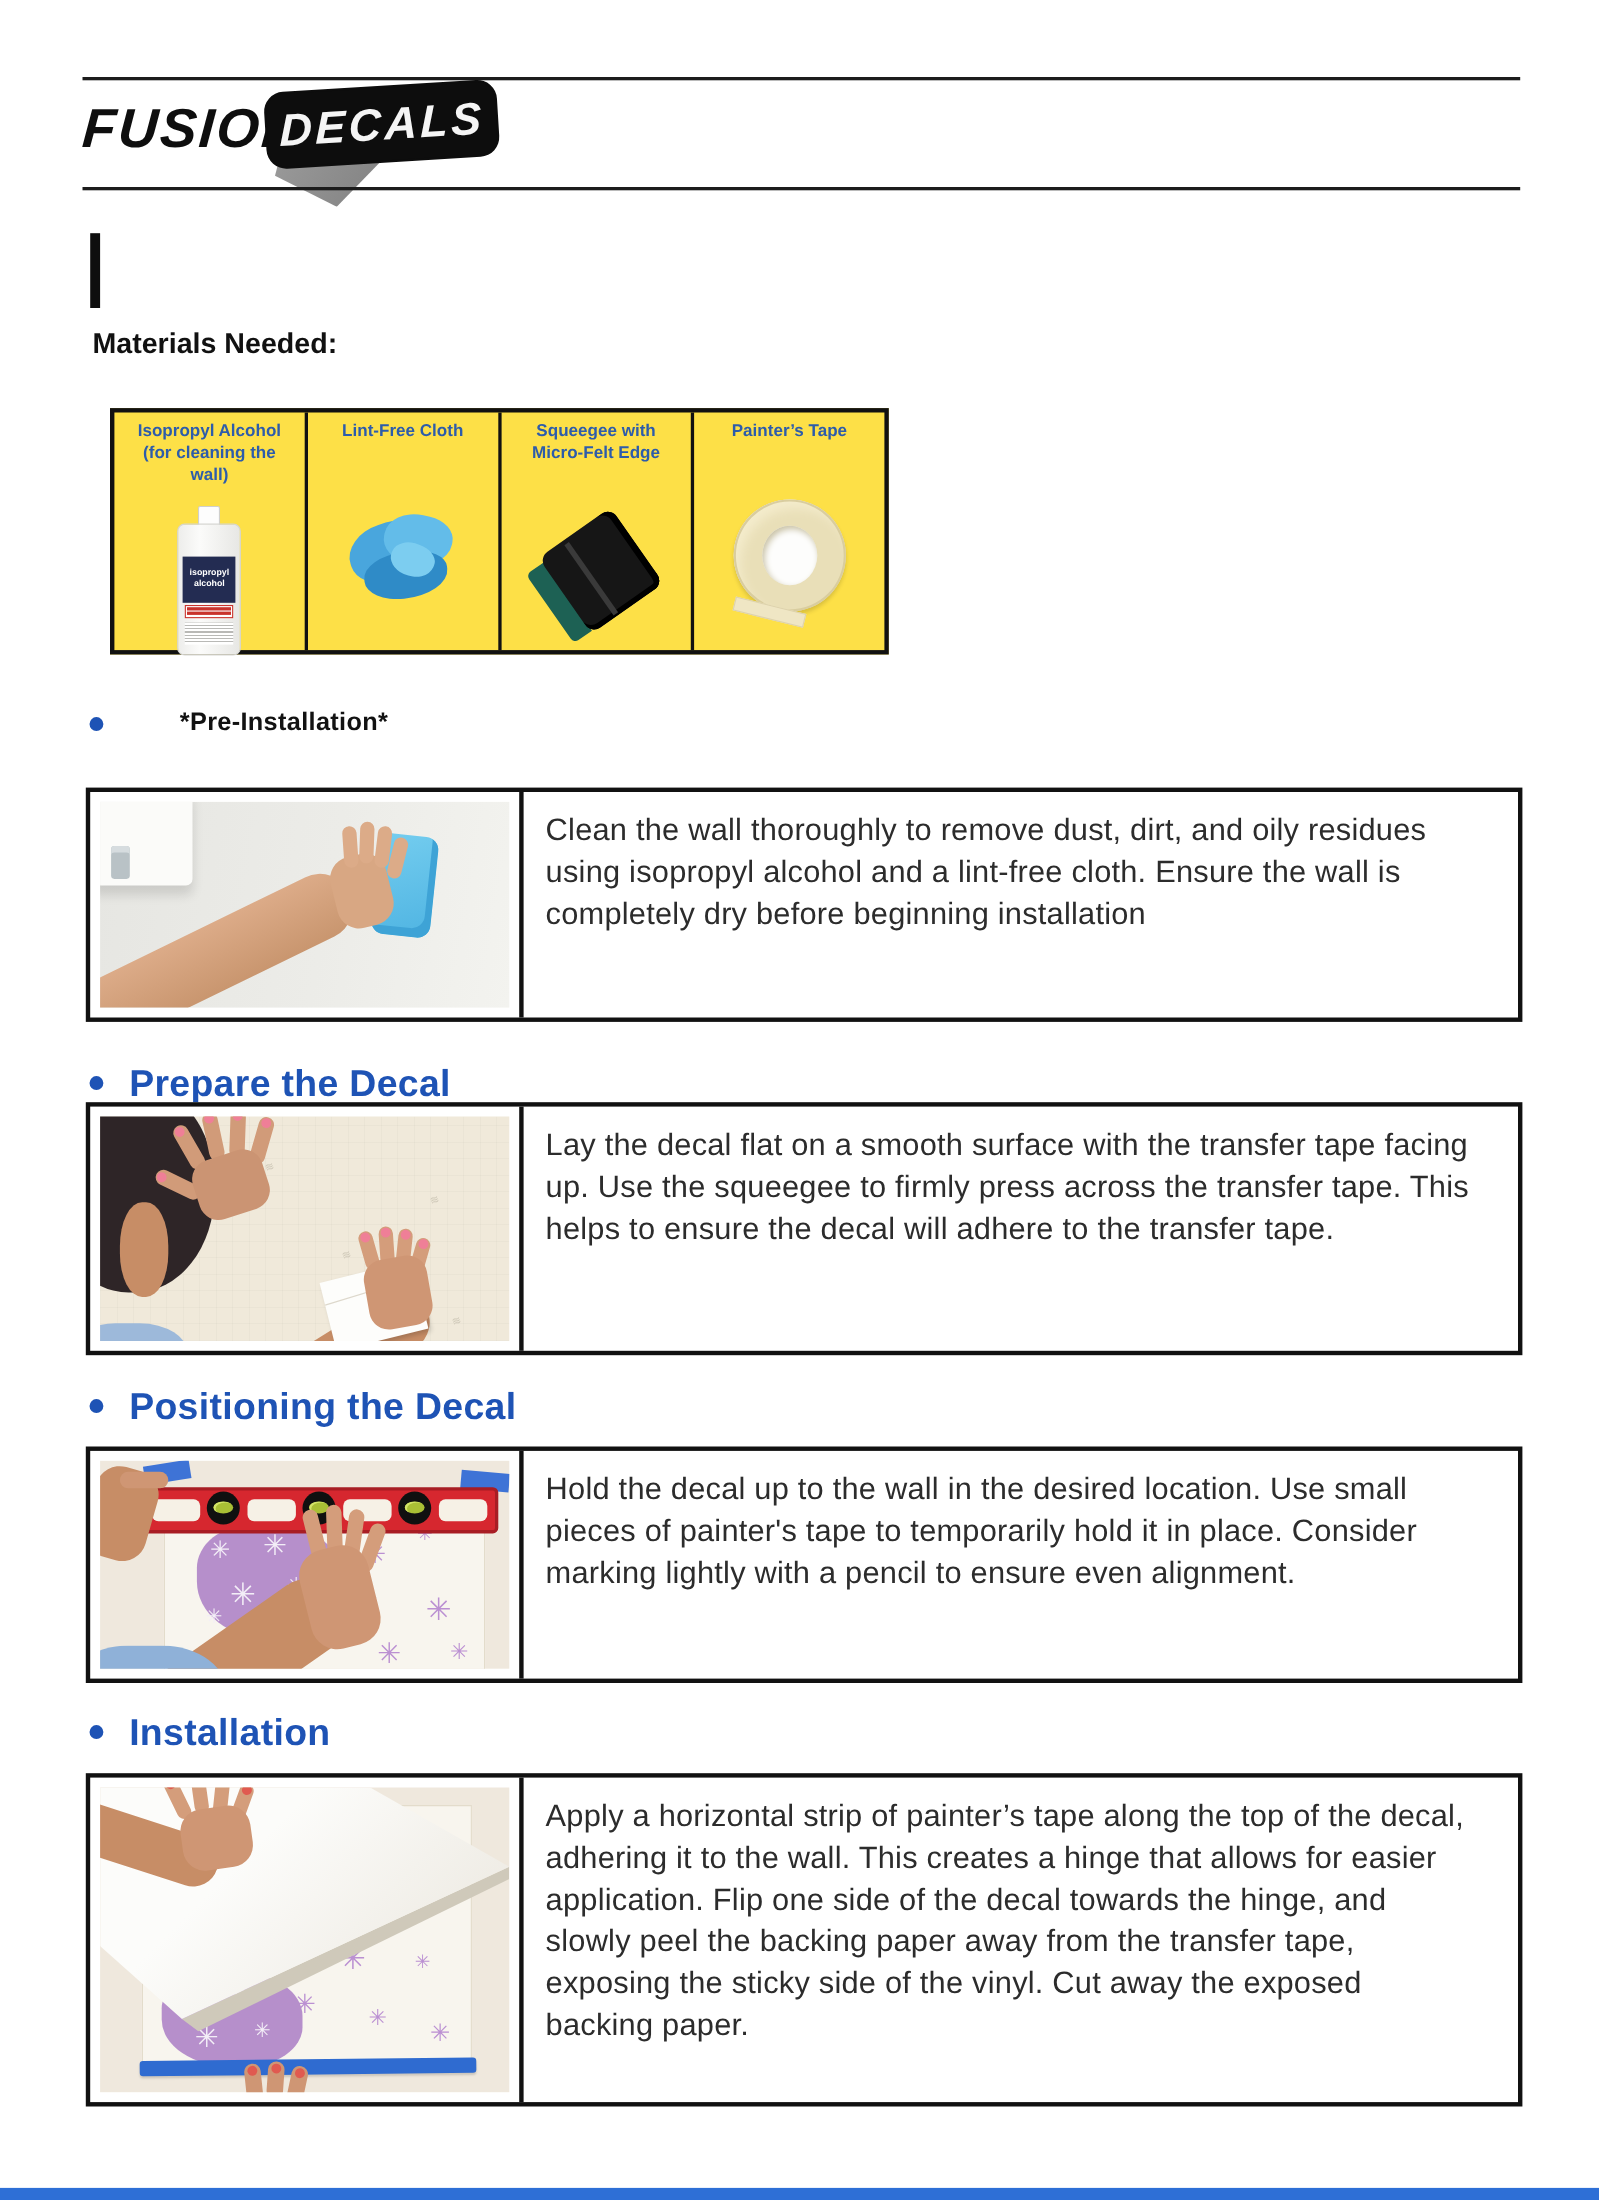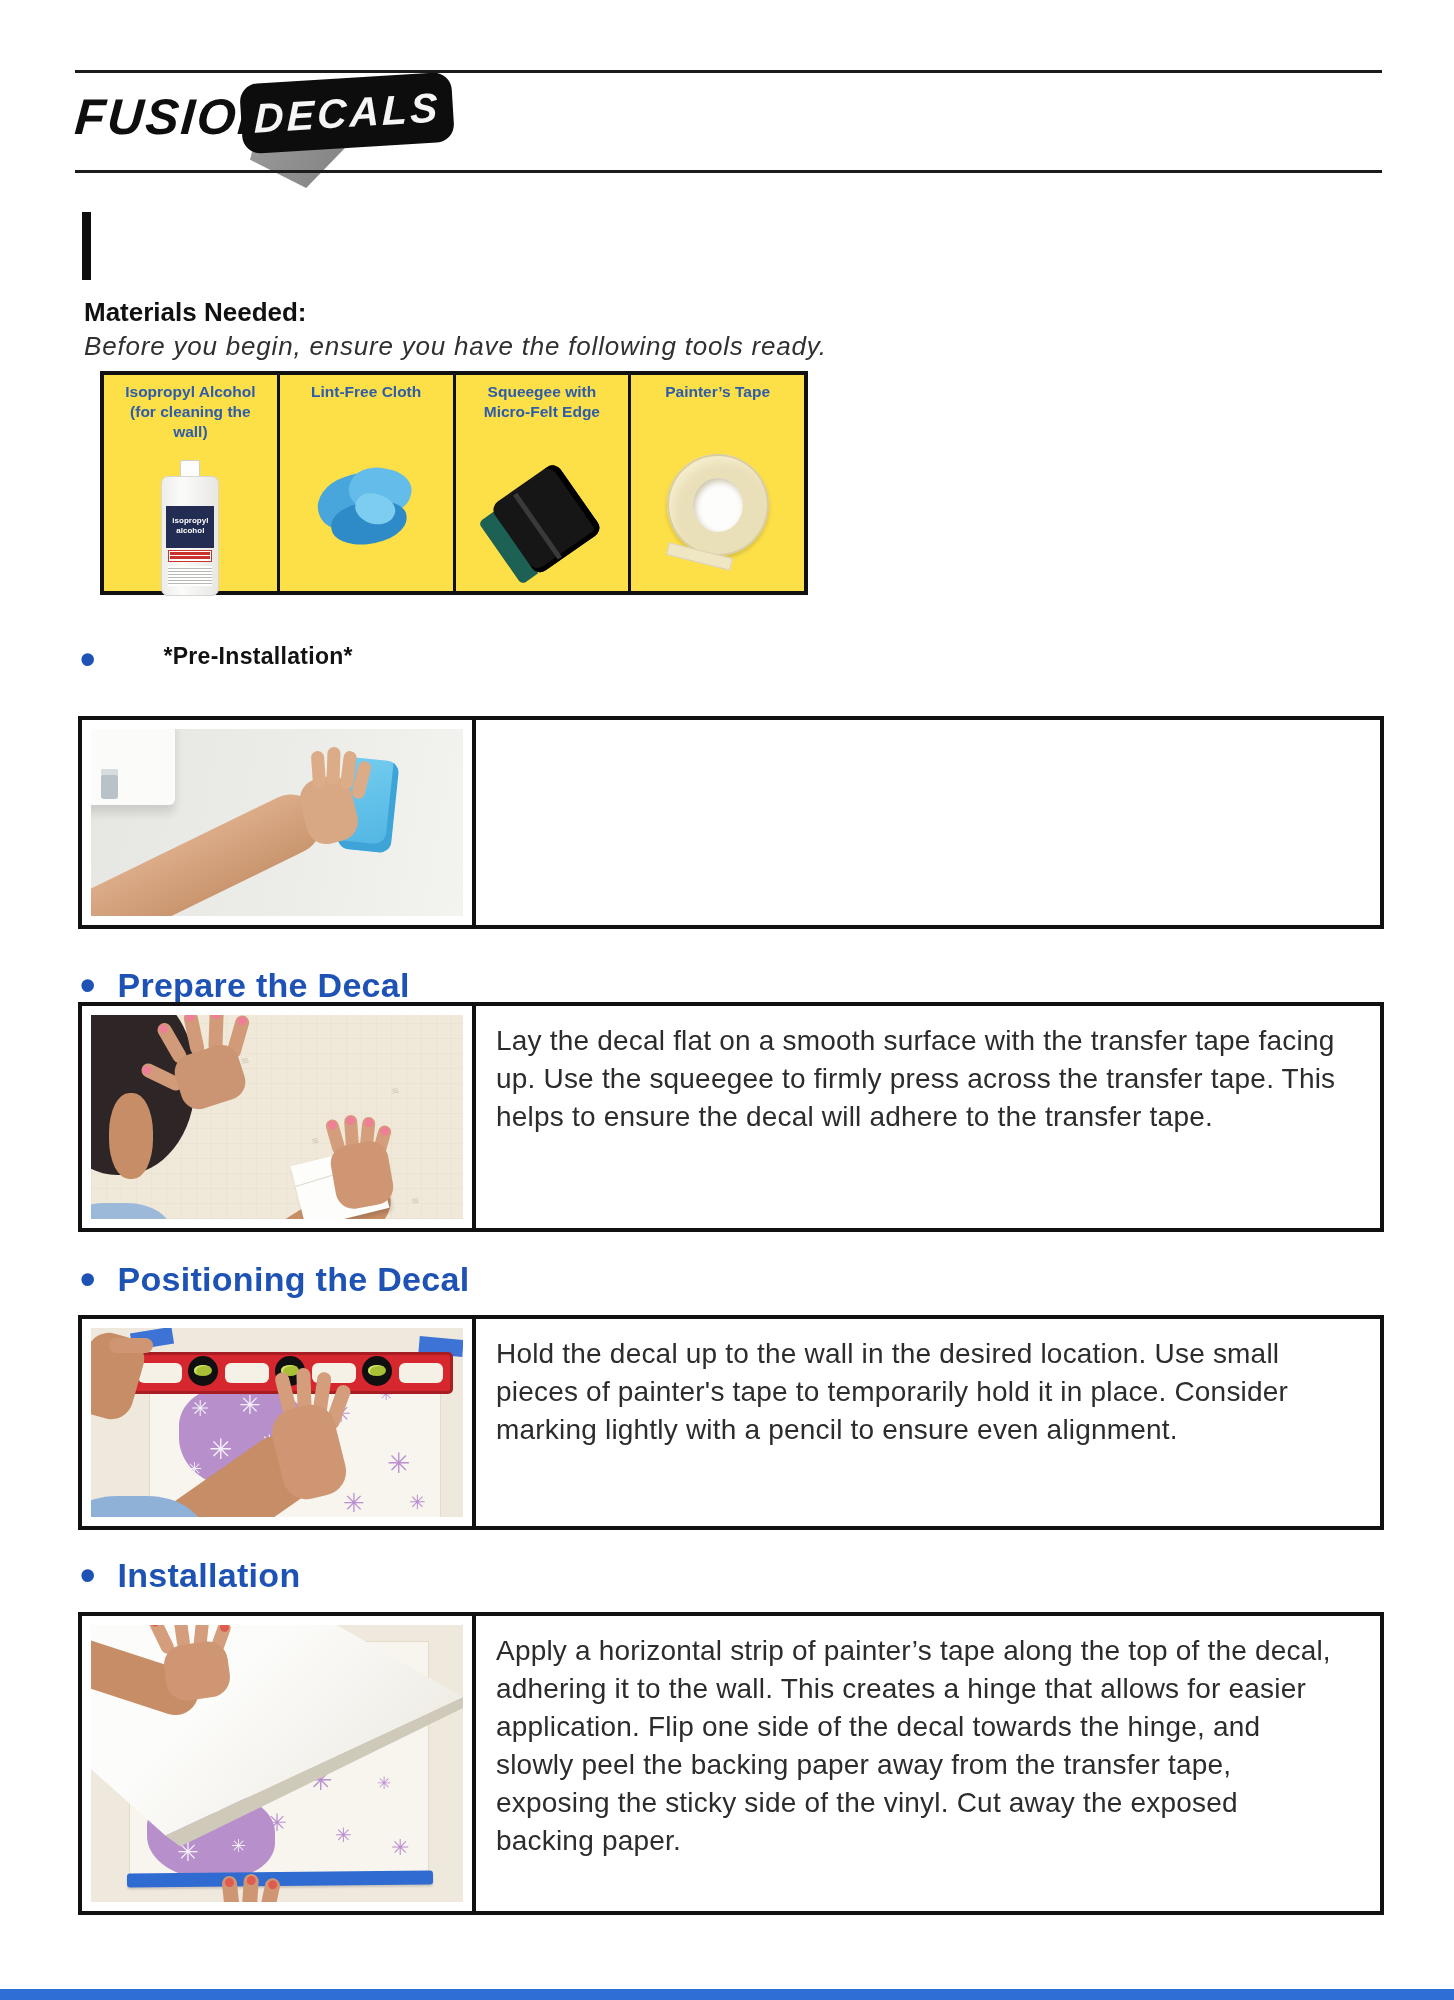--- a/index.html
+++ b/index.html
@@ -166,21 +166,20 @@
   <div class="abs brand-peel"></div>
   <div class="abs brand-badge">
     <span>DECALS</span>
   </div>
 
   <div class="abs rule" style="top:170px"></div>
 
   <div class="abs title-bar"></div>
 
   <div class="abs mat-heading">Materials Needed:</div>
-  <div class="abs mat-intro">Before you begin, ensure you have the following tools ready.</div>
 
   <div class="abs mat-table">
 
     <div class="mat-cell">
       <div class="mat-label">Isopropyl Alcohol (for cleaning the wall)</div>
       <div class="mat-fig">
         <div class="abs bottle-cap"></div>
         <div class="abs bottle-body"></div>
         <div class="abs bottle-label-navy">isopropyl alcohol</div>
         <div class="abs bottle-label-red">
@@ -238,20 +237,21 @@
         <div class="abs jar"></div>
         <div class="abs arm"></div>
         <div class="abs clothp"></div>
         <div class="abs palm"></div>
         <div class="abs fng f1"></div>
         <div class="abs fng f2"></div>
         <div class="abs fng f3"></div>
         <div class="abs fng f4"></div>
       </div>
     </div>
+    <div class="cell-txt">Clean the wall thoroughly to remove dust, dirt, and oily residues using isopropyl alcohol and a lint-free cloth. Ensure the wall is completely dry before beginning installation</div>
   </div>
 
   <div class="abs bullet-head" style="top:966px">
     <span class="dot">•</span>
     <h2>Prepare the Decal</h2>
   </div>
 
   <div class="abs box" style="top:1002px;height:222px">
     <div class="cell-img">
       <div class="photo p2">

